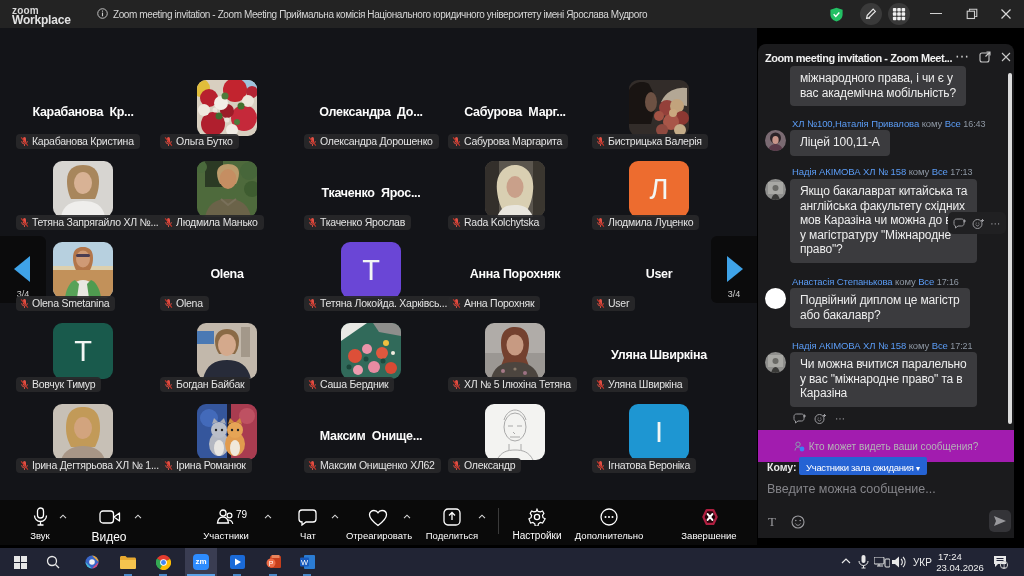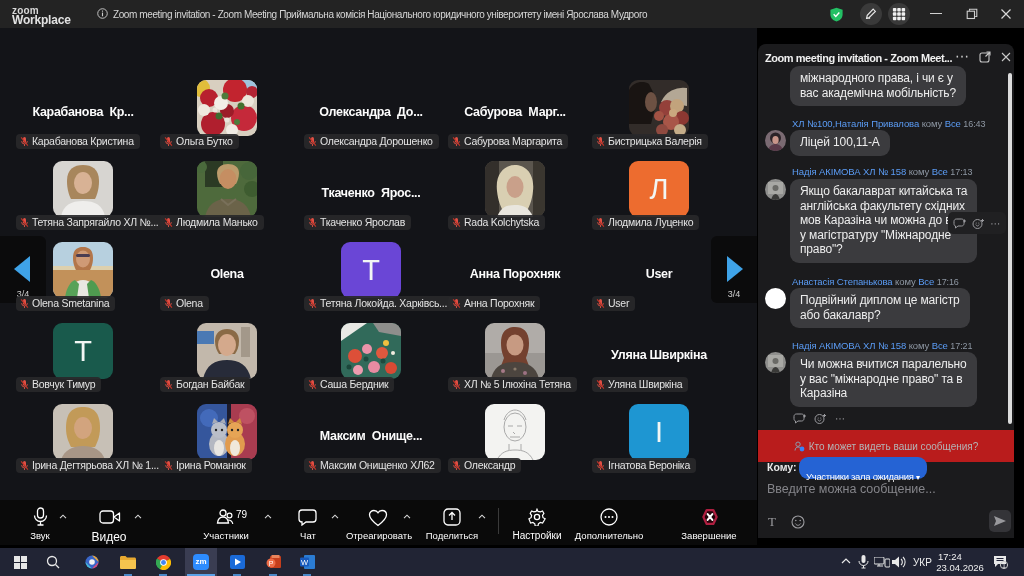--- a/index.html
+++ b/index.html
@@ -14,21 +14,21 @@
 .tile{position:absolute;width:142px;height:80px}
 .bname{position:absolute;left:0;right:0;top:33px;text-align:center;font-weight:bold;font-size:12.5px;letter-spacing:-0.3px;color:#fcfcfc;white-space:pre}
 .av{position:absolute;left:41px;top:8px;width:60px;height:56px;border-radius:9px;overflow:hidden}
 .letter{display:flex;align-items:center;justify-content:center;color:#f2f6f4;font-size:29px;font-weight:400}
 .lbl{position:absolute;left:4px;bottom:3px;height:15px;background:rgba(40,40,42,.92);border-radius:4px;color:#e3e3e3;font-size:10.5px;line-height:15px;padding:0 6px 0 4px;letter-spacing:-0.25px;white-space:nowrap;display:flex;align-items:center;gap:3px;z-index:5}
 .lbl svg{flex:0 0 auto}
 .sender{position:absolute;font-size:9.5px;letter-spacing:-0.1px;white-space:nowrap}
 .sname{color:#5b9cf5}
 .sgray{color:#8e97a3}
 .stime{color:#8e97a3;font-size:9px}
-.bubble{position:absolute;background:#3b3b3e;border-radius:9px;color:#ededed;font-size:12px;letter-spacing:-0.15px;line-height:14.6px;padding:5px 10px 6px 10px;white-space:pre}
+.bubble{position:absolute;background:#3b3b3e;border-radius:4px;color:#ededed;font-size:12px;letter-spacing:-0.15px;line-height:14.6px;padding:5px 10px 6px 10px;white-space:pre}
 .cavatar{position:absolute;width:21px;height:21px;border-radius:50%;overflow:hidden}
 </style>
 </head>
 <body>
 <div id="stage">
 <div class="abs" id="video"></div>
 
 <div class="tile" style="left:12px;top:72px">
   <div class="bname">Карабанова  Кр...</div>
   <div class="lbl"><svg width="9" height="11" viewBox="0 0 12 14">
@@ -550,30 +550,30 @@
         </svg>
     <svg width="13" height="11" viewBox="0 0 13 11">
           <circle cx="5.5" cy="6" r="4.5" fill="none" stroke="#9a9a9e" stroke-width="1"></circle>
           <path d="M3.8 6.5c.5 1 1.2 1.5 1.7 1.5s1.2-.5 1.7-1.5" fill="none" stroke="#9a9a9e" stroke-width=".9"></path>
           <circle cx="4.2" cy="5" r=".6" fill="#9a9a9e"></circle>
           <circle cx="6.8" cy="5" r=".6" fill="#9a9a9e"></circle>
           <path d="M10.5 1v3M9 2.5h3" stroke="#9a9a9e" stroke-width="1"></path>
         </svg>
     <div style="color:#9a9a9e;font-size:10px;letter-spacing:.5px">⋯</div>
   </div>
-  <div class="abs" style="left:0;top:386px;width:256px;height:32px;background:#b91c1c;display:flex;align-items:center;justify-content:center;gap:4px">
+  <div class="abs" style="left:0;top:386px;width:256px;height:32px;background:#a21caf;display:flex;align-items:center;justify-content:center;gap:4px">
     <svg width="11" height="11" viewBox="0 0 11 11">
           <circle cx="4" cy="3.2" r="2.2" fill="none" stroke="#8a9aae" stroke-width="1"></circle>
           <path d="M1 9.5C1.3 7 2.5 6 4 6c1 0 1.8.3 2.4 1" fill="none" stroke="#8a9aae" stroke-width="1"></path>
           <circle cx="8" cy="8" r="2.4" fill="#3b82f6"></circle>
         </svg>
     <span style="font-size:10px;color:#b4b4b6">Кто может видеть ваши сообщения?</span>
   </div>
   <div class="abs" style="left:9px;top:417px;font-size:10.5px;font-weight:bold;color:#e8e8e8">Кому:</div>
-  <div class="abs" style="left:41px;top:413px;height:18px;background:#2563d4;border-radius:9px;color:#fff;font-size:9.5px;letter-spacing:-0.3px;line-height:18px;padding:11px 7px">Участники зала ожидания <span style="font-size:8px">▾</span></div>
+  <div class="abs" style="left:41px;top:413px;height:18px;background:#2563d4;border-radius:2px;color:#fff;font-size:9.5px;letter-spacing:-0.3px;line-height:18px;padding:2px 7px">Участники зала ожидания <span style="font-size:8px">▾</span></div>
   <div class="abs" style="left:9px;top:438px;font-size:12.5px;color:#85858a">Введите можна сообщение...</div>
   <div class="abs" style="left:10px;top:470px;font-size:13px;color:#9a9a9e;font-family:'Liberation Serif',serif">T</div>
   <svg class="abs" style="left:33px;top:471px" width="14" height="14" viewBox="0 0 14 14">
         <circle cx="7" cy="7" r="6" fill="none" stroke="#9a9a9e" stroke-width="1.1"></circle>
         <circle cx="4.8" cy="5.5" r=".8" fill="#9a9a9e"></circle>
         <circle cx="9.2" cy="5.5" r=".8" fill="#9a9a9e"></circle>
         <path d="M4.3 8.5c.8 1.2 1.7 1.8 2.7 1.8s1.9-.6 2.7-1.8" fill="none" stroke="#9a9a9e" stroke-width="1"></path>
       </svg>
   <div class="abs" style="left:231px;top:466px;width:22px;height:22px;background:#343438;border-radius:5px"></div>
   <svg class="abs" style="left:235px;top:471px" width="14" height="12" viewBox="0 0 14 12">

